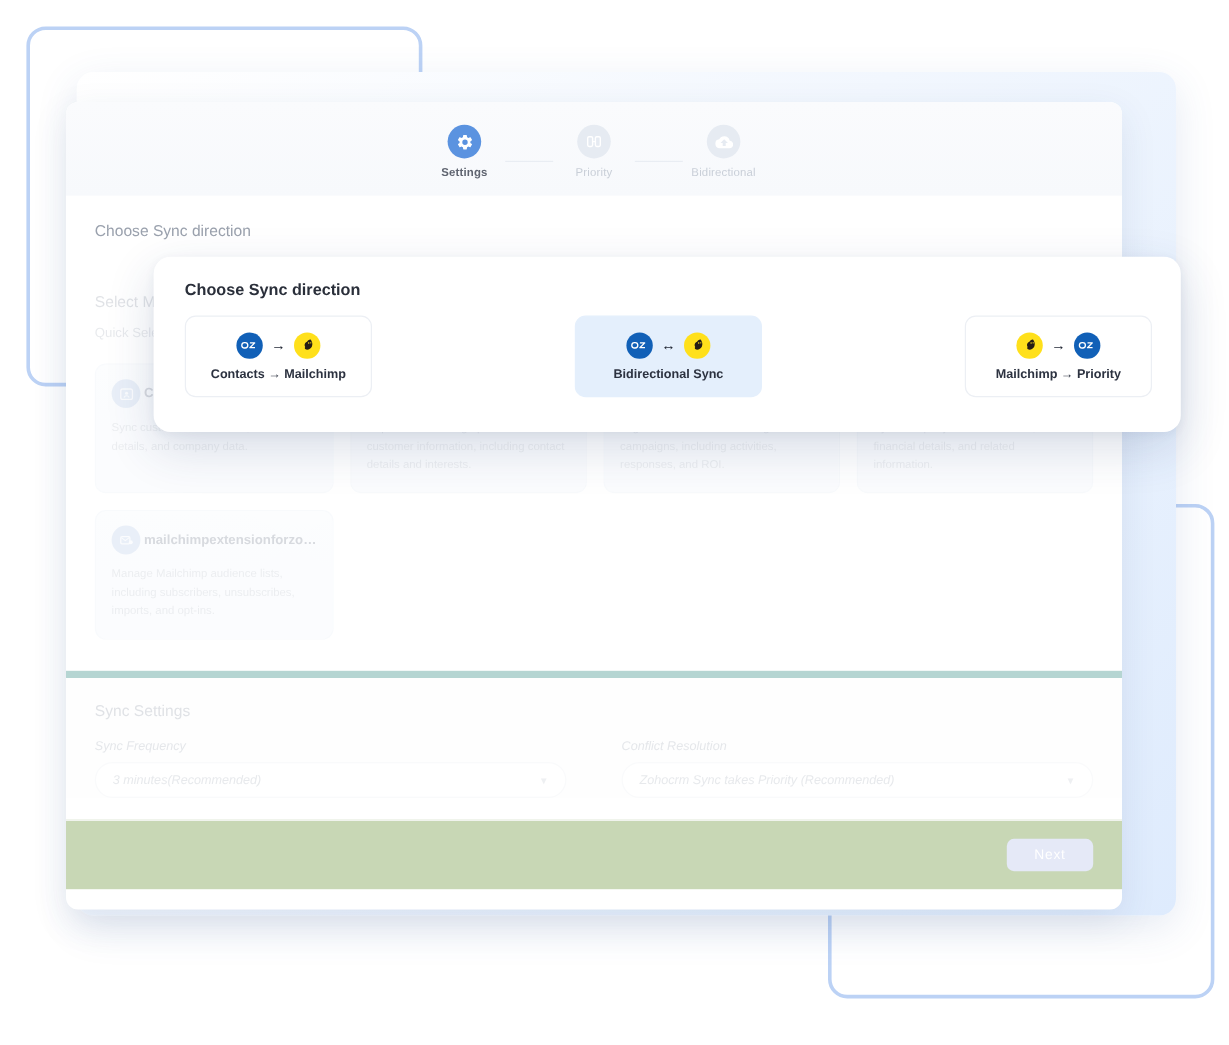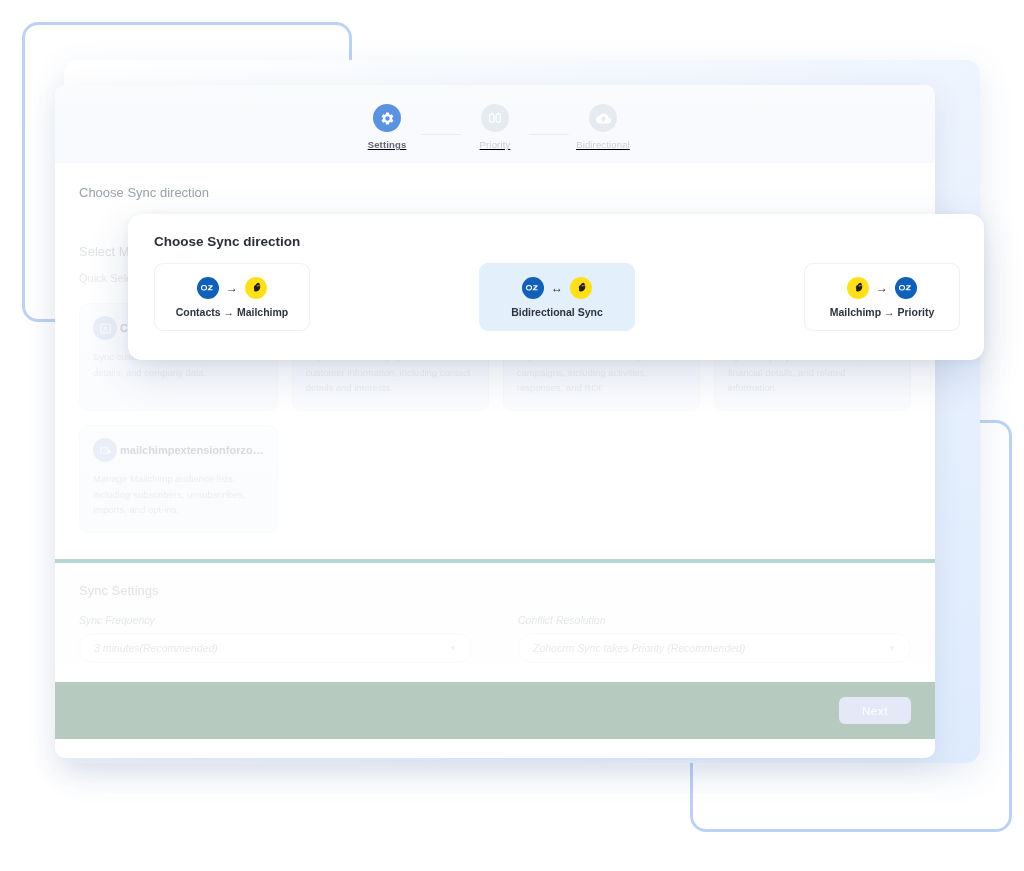--- a/index.html
+++ b/index.html
@@ -41,21 +41,21 @@
   }
 
   
   .stepper-bar {
     height: 78px;
     background: linear-gradient(180deg,#fafbfd 0%, #f7f9fc 100%);
     display: flex; align-items: center; justify-content: center;
     position: relative;
     padding-top: 6px;
   }
-  .stepper { display:flex; align-items:center;text-decoration:underline; }
+  .stepper { display:flex; align-items:center; }
   .step { display:flex; flex-direction:column; align-items:center; width: 68px; }
   .step-circle {
     width: 28px; height: 28px; border-radius: 50%;
     display:flex; align-items:center; justify-content:center;
     background: #e6ebf2;
   }
   .step.active .step-circle { background: #5b93e0; }
   .step-label {
     margin-top: 7px; font-size: 9.5px; letter-spacing: .15px;
     color: #c9cfd8; white-space: nowrap;
@@ -115,21 +115,21 @@
     white-space: nowrap; overflow: hidden; text-overflow: ellipsis;
   }
   .mod-desc {
     margin-top: 9px; font-size: 9.5px; line-height: 1.65;
     color: #c0c7d1;
   }
 
   
   .sync-settings {
     margin-top: 26px;
-    border-top: 4px solid #0f766e;
+    border-top: 6px solid #0f766e;
     padding: 20px 24px 0 24px;
     background: #fcfdfe;
   }
   .ss-title { font-size: 13px; color: #9aa1ad; }
   .fields { display:flex; gap: 46px; margin-top: 16px; font-style: italic; }
   .field { flex: 1; }
   .field-label { font-size: 10.5px; color:#aab1bc; margin-bottom: 7px; }
   .select {
     height: 30px; border: 1px solid #eef0f4; border-radius: 16px;
     background:#fff; display:flex; align-items:center;
@@ -137,21 +137,21 @@
     justify-content: space-between;
   }
   .caret { font-size: 8px; color:#c9ced7; }
 
   
   .footer {
     margin-top: 18px;
     border-top: 1px solid #f0f2f6;
     height: 58px; display:flex; align-items:center; justify-content:flex-end;
     padding-right: 24px;
-    background:#14532d;
+    background:#4d7c0f;
   }
   .next-btn {
     background: #aab8e8; color:#ffffff; border:none;
     border-radius: 6px; height: 27px; padding: 0 23px;
     font-size: 11.5px; letter-spacing: .6px;
     font-family: inherit; cursor: pointer;
   }
 
   
   .overlay-modal {

